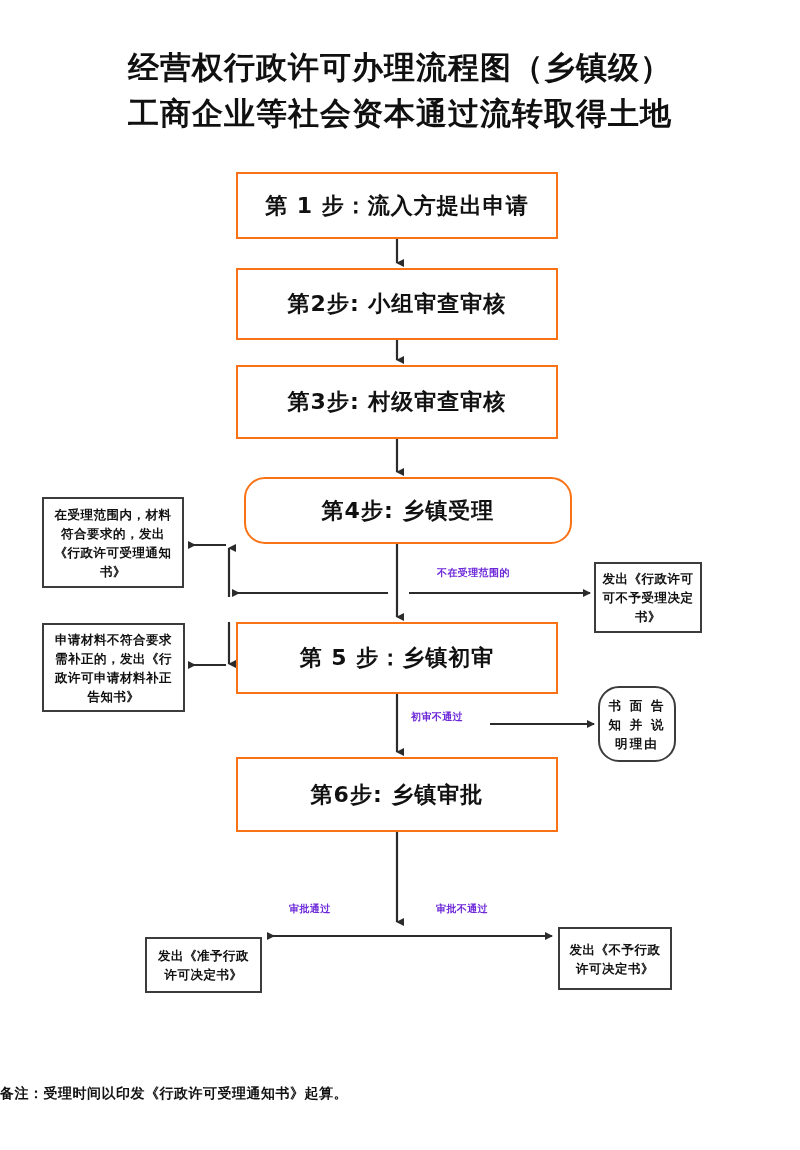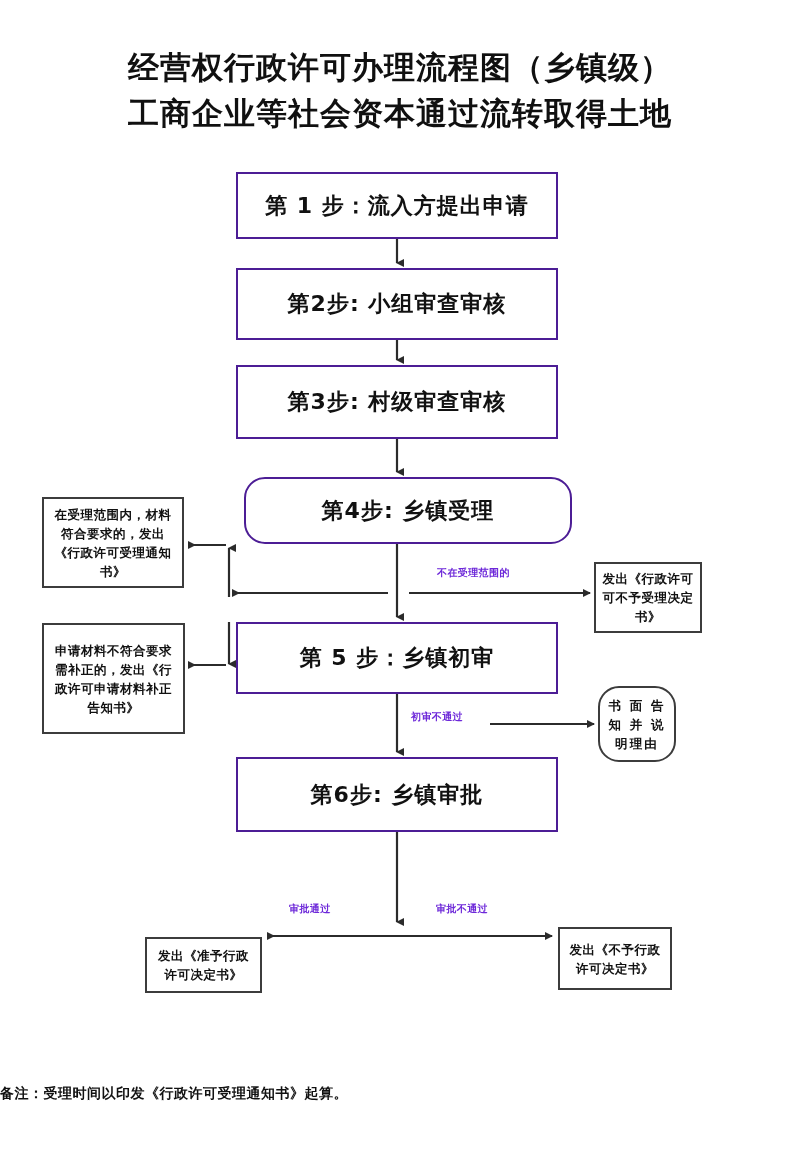--- a/index.html
+++ b/index.html
@@ -41,21 +41,21 @@
     position: absolute;
     box-sizing: border-box;
     background: #ffffff;
     border: 2px solid #4a4a4a;
     display: flex;
     align-items: center;
     justify-content: center;
     text-align: center;
   }
   .main-box {
-    border: 2px solid #4c1d95;
+    border: 2px solid #f97316;
     font-size: 22px;
     font-weight: bold;
     letter-spacing: 1px;
     color: #111111;
   }
   .side-box {
     border: 2px solid #3c3c3c;
     font-size: 12.5px;
     font-weight: bold;
     line-height: 19px;
@@ -171,21 +171,21 @@
 </div>
 
 <div class="box side-box" style="left:42px; top:497px; width:142px; height:91px;">
   <span>在受理范围内，材料符合要求的，发出《行政许可受理通知书》</span>
 </div>
 
 <div class="box side-box" style="left:594px; top:562px; width:108px; height:71px;">
   <span>发出《行政许可可不予受理决定书》</span>
 </div>
 
-<div class="box side-box" style="left:42px; top:623px; width:143px; height:111px;">
+<div class="box side-box" style="left:42px; top:623px; width:143px; height:89px;">
   <span>申请材料不符合要求需补正的，发出《行政许可申请材料补正告知书》</span>
 </div>
 
 <div class="box side-box spaced" style="left:598px; top:686px; width:78px; height:76px;">
   <span>书 面 告知 并 说明理由</span>
 </div>
 
 <div class="box side-box" style="left:145px; top:937px; width:117px; height:56px;">
   <span>发出《准予行政许可决定书》</span>
 </div>

